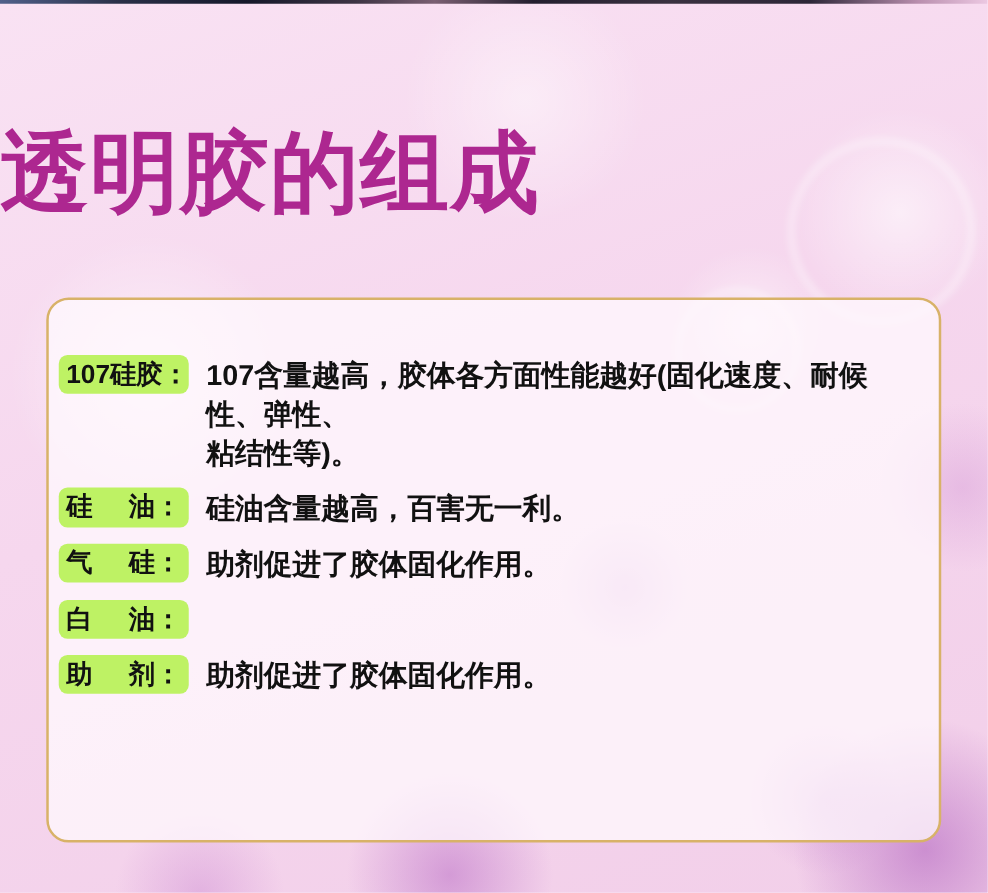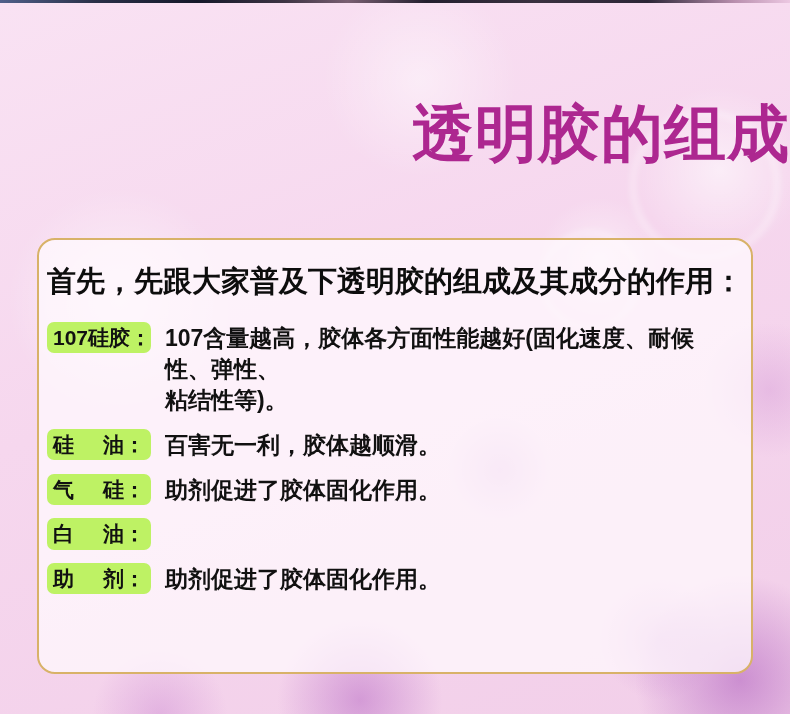--- a/index.html
+++ b/index.html
@@ -23,22 +23,22 @@
       linear-gradient(160deg, #f9e2f3 0%, #f6d7ee 45%, #f2cfe9 100%);
   }
   .top-strip {
     position: absolute; top: 0; left: 0; width: 790px; height: 3px;
     background: linear-gradient(90deg,
       #50608a 0%, #2a3048 12%, #15182a 25%, #3d3444 36%, #7a5f72 44%,
       #241f2f 54%, #3a3140 68%, #2c2637 82%, #b98fae 93%, #ecc8e2 100%);
   }
   .page-title {
     position: absolute; top: 100px; left: 0; width: 100%;
-    text-align: right;
-    font-size: 62px; font-weight: 900; line-height: 1.1;
+    text-align: left;
+    font-size: 71px; font-weight: 900; line-height: 1.1;
     letter-spacing: 1px;
   }
   .info-card {
     position: absolute; left: 37px; top: 238px; width: 716px; height: 436px;
     border: 2px solid #d8b268; border-radius: 18px;
     background: rgba(255, 250, 253, 0.75);
     padding: 22px 12px 0 8px;
   }
   .card-heading {
     font-size: 29px; font-weight: 700; color: #0d0d0d;
@@ -76,40 +76,39 @@
 
 <div class="top-strip"></div>
 
 <div class="bubble bubble-1"></div>
 <div class="bubble bubble-2"></div>
 
 <h1 class="page-title" style="color:#ad2790;">透明胶的组成</h1>
 
 <div class="info-card">
 
-  <div class="card-heading">首先，先跟大家普及下透明胶的组成及其成分的作用：</div>
 
 
   <div class="items">
 
     <div class="item-row">
       <span class="item-label">
         <span>107硅胶：</span>
         <span></span>
       </span>
       <span class="item-text">107含量越高，胶体各方面性能越好(固化速度、耐候性、弹性、
 粘结性等)。</span>
     </div>
 
     <div class="item-row">
       <span class="item-label">
         <span>硅</span>
         <span>油：</span>
       </span>
-      <span class="item-text">百害无一利，胶体越顺滑。</span>
+      <span class="item-text">硅油含量越高，百害无一利。</span>
     </div>
 
     <div class="item-row">
       <span class="item-label">
         <span>气</span>
         <span>硅：</span>
       </span>
       <span class="item-text">助剂促进了胶体固化作用。</span>
     </div>
 

